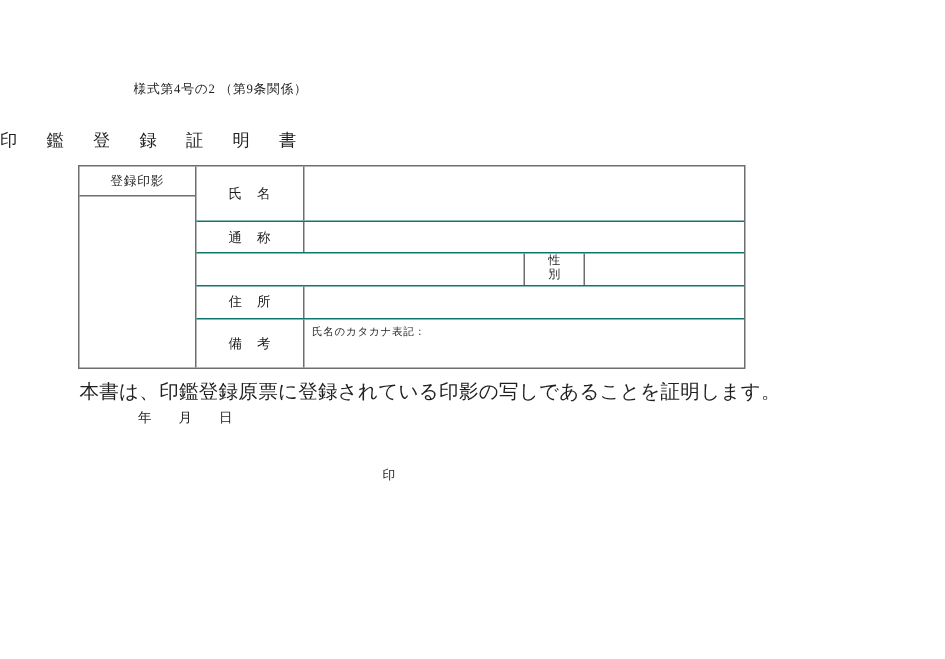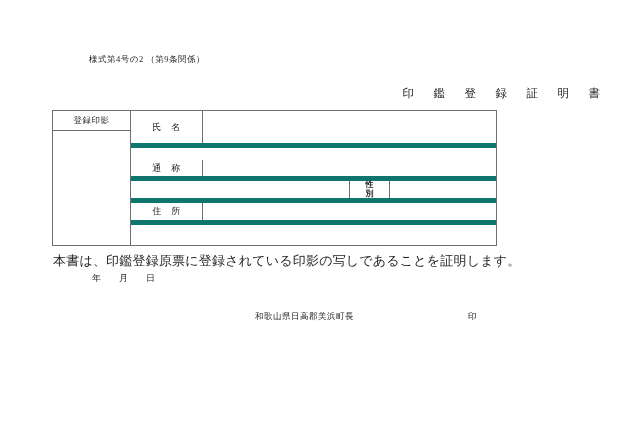--- a/index.html
+++ b/index.html
@@ -20,21 +20,21 @@
     left: 53px; top: 54px;
     font-size: 8.5px;
     letter-spacing: 0.5px;
     white-space: pre;
     margin-left: 36px;
   }
   .doc-title {
     position: absolute;
     left: 0; top: 86px;
     width: 604px;
-    text-align: right;
+    text-align: left;
     font-size: 11.5px;
     letter-spacing: 4px;
     font-weight: 500;
     white-space: pre;
   }
   
   .cert-table {
     position: absolute;
     left: 52px; top: 110px;
     width: 445px; height: 136px;
@@ -58,46 +58,45 @@
     letter-spacing: 0.5px;
   }
   .seal-area { flex: 1; }
   .rows-col {
     flex: 1;
     display: flex;
     flex-direction: column;
   }
   .t-row {
     display: flex;
-    border-bottom: 5px solid #0f766e;
+    border-bottom: 1px solid #0f766e;
   }
   .t-row.last { border-bottom: none; flex: 1; }
   .row-name     { height: 37px; }
-  .row-alias    { height: 21px; margin-top: 12px; }
+  .row-alias    { height: 21px; }
   .row-birth    { height: 22px; }
   .row-address  { height: 22px; }
   .cell-label {
     flex: 0 0 72px;
     border-right: 1px solid #6e6e6e;
     display: flex;
     align-items: center;
     justify-content: center;
     letter-spacing: 0.5px;
     white-space: pre;
   }
   .cell-value { flex: 1; }
   .cell-birth-value { flex: 0 0 219px; border-right: 1px solid #6e6e6e; }
   .cell-sex-label {
     flex: 0 0 40px;
     border-right: 1px solid #6e6e6e;
     display: flex;
-    align-items: flex-end;
+    align-items: flex-start;
     justify-content: center;
     font-size: 8px;
-    font-weight: bold;
   }
   .cell-sex-label span {
     display: block;
     width: 1em;
     text-align: center;
     word-break: break-all;
     line-height: 1.15;
   }
   .cell-sex-value { flex: 1; }
   .cell-note {
@@ -164,27 +163,28 @@
         </div>
         <div class="cell-sex-value"></div>
       </div>
 
       <div class="t-row row-address">
         <div class="cell-label">住　所</div>
         <div class="cell-value"></div>
       </div>
 
       <div class="t-row last">
+        <div class="cell-label">備　考</div>
+        <div class="cell-note">氏名のカタカナ表記：</div>
       </div>
 
     </div>
   </div>
 
   <div class="certification">本書は、印鑑登録原票に登録されている印影の写しであることを証明します。</div>
 
   <div class="date-line">年　　月　　日</div>
 
   <div class="issuer-line">
-    <span>和歌山県日高郡美浜町長</span>
     <span>印</span>
   </div>
 
 </div>
 
 </body></html>

